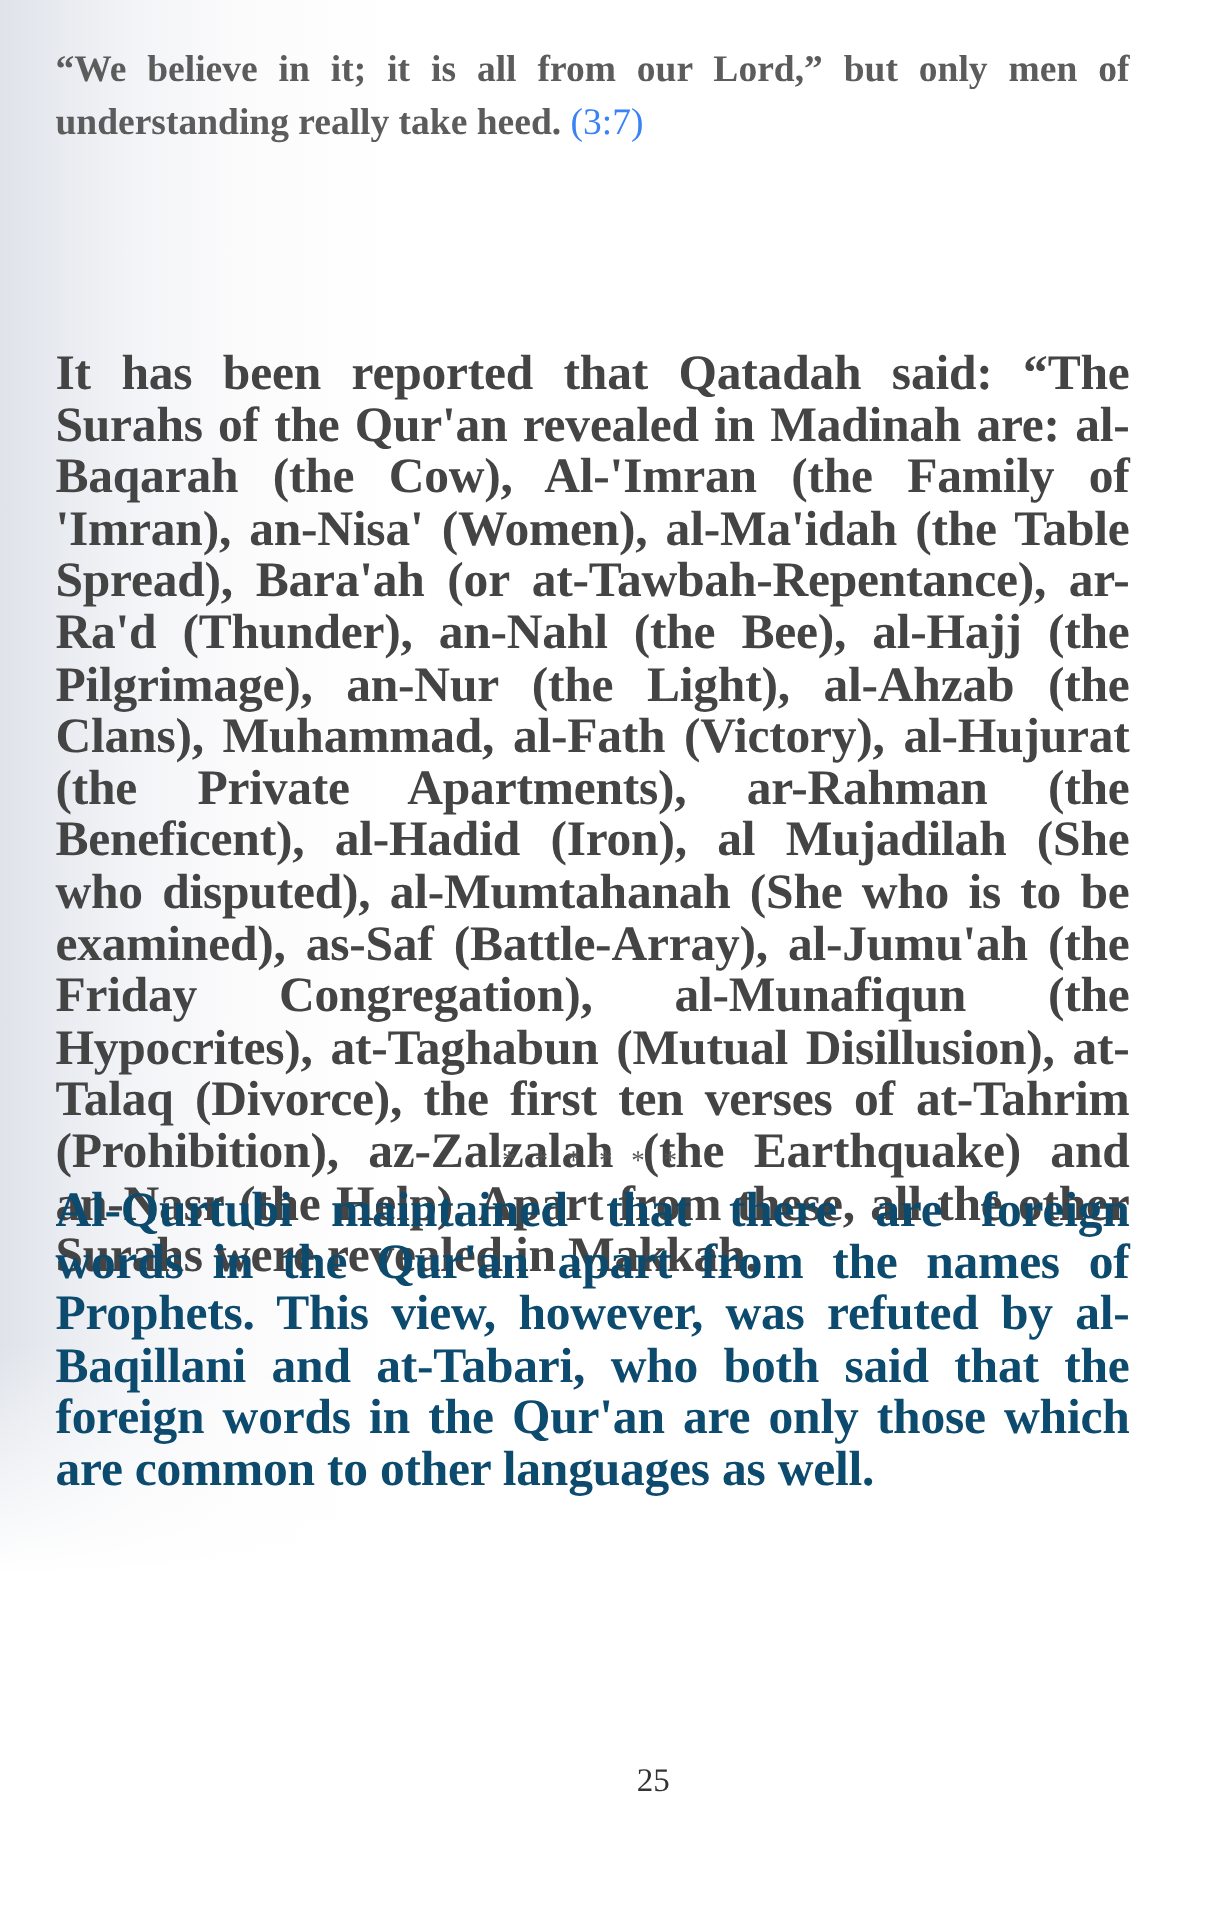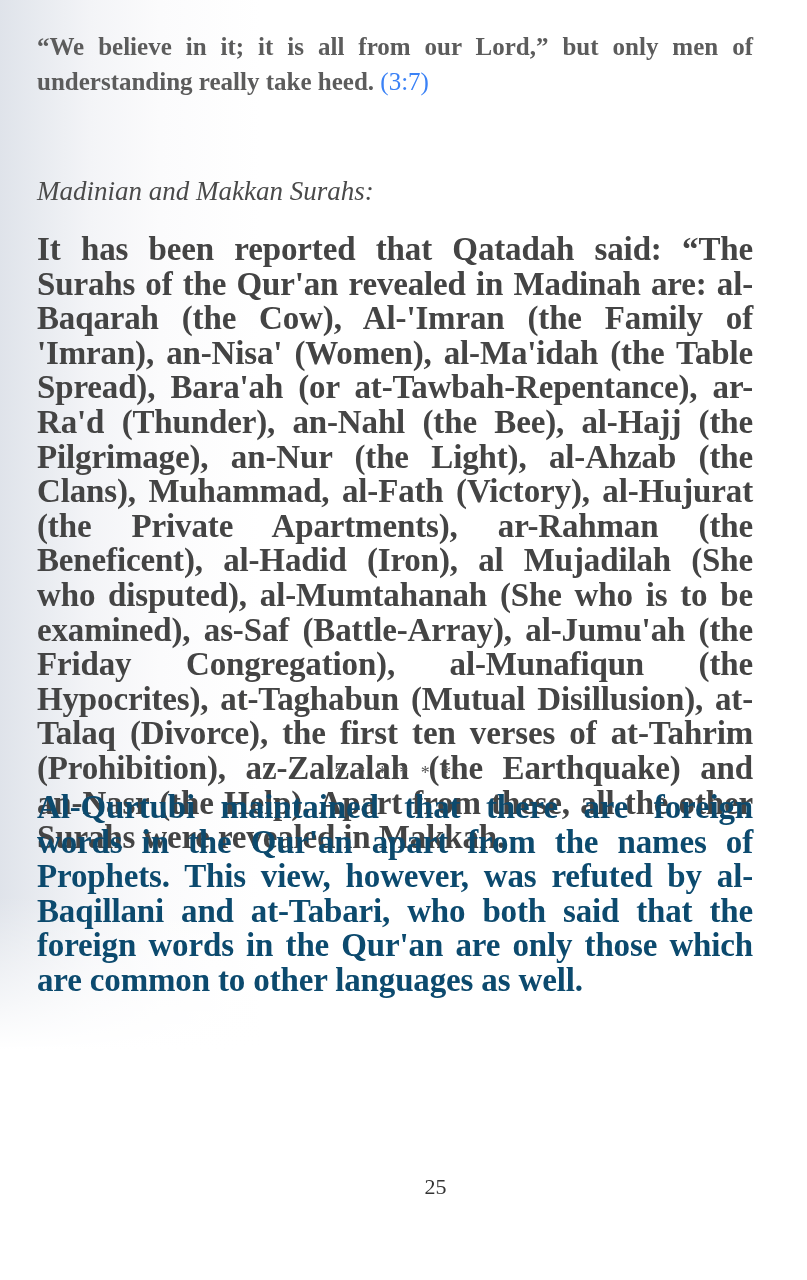--- a/index.html
+++ b/index.html
@@ -98,21 +98,20 @@
   }
 </style>
 </head>
 <body>
 
 <div class="shade"></div>
 
 <div class="page">
   <p class="quote-block"><span>“We believe in it; it is all from our Lord,” but only men of understanding really take heed. </span><span class="ref">(3:7)</span></p>
 
-  <h2 class="section-heading">Madinian and Makkan Surahs:</h2>
 
   <p class="text-block para1">It has been reported that Qatadah said: “The Surahs of the Qur'an revealed in Madinah are: al-Baqarah (the Cow), Al-'Imran (the Family of 'Imran), an-Nisa' (Women), al-Ma'idah (the Table Spread), Bara'ah (or at-Tawbah-Repentance), ar-Ra'd (Thunder), an-Nahl (the Bee), al-Hajj (the Pilgrimage), an-Nur (the Light), al-Ahzab (the Clans), Muhammad, al-Fath (Victory), al-Hujurat (the Private Apartments), ar-Rahman (the Beneficent), al-Hadid (Iron), al Mujadilah (She who disputed), al-Mumtahanah (She who is to be examined), as-Saf (Battle-Array), al-Jumu'ah (the Friday Congregation), al-Munafiqun (the Hypocrites), at-Taghabun (Mutual Disillusion), at-Talaq (Divorce), the first ten verses of at-Tahrim (Prohibition), az-Zalzalah (the Earthquake) and an-Nasr (the Help).  Apart from these, all the other Surahs were revealed in Makkah.</p>
 
   <div class="separator">* * * * * *</div>
 
   <p class="text-block para2">Al-Qurtubi maintained that there are foreign words in the Qur'an apart from the names of Prophets.  This view, however, was refuted by al-Baqillani and at-Tabari, who both said that the foreign words in the Qur'an are only those which are common to other languages as well.</p>
 </div>
 
 <div class="page-number">25</div>
 

